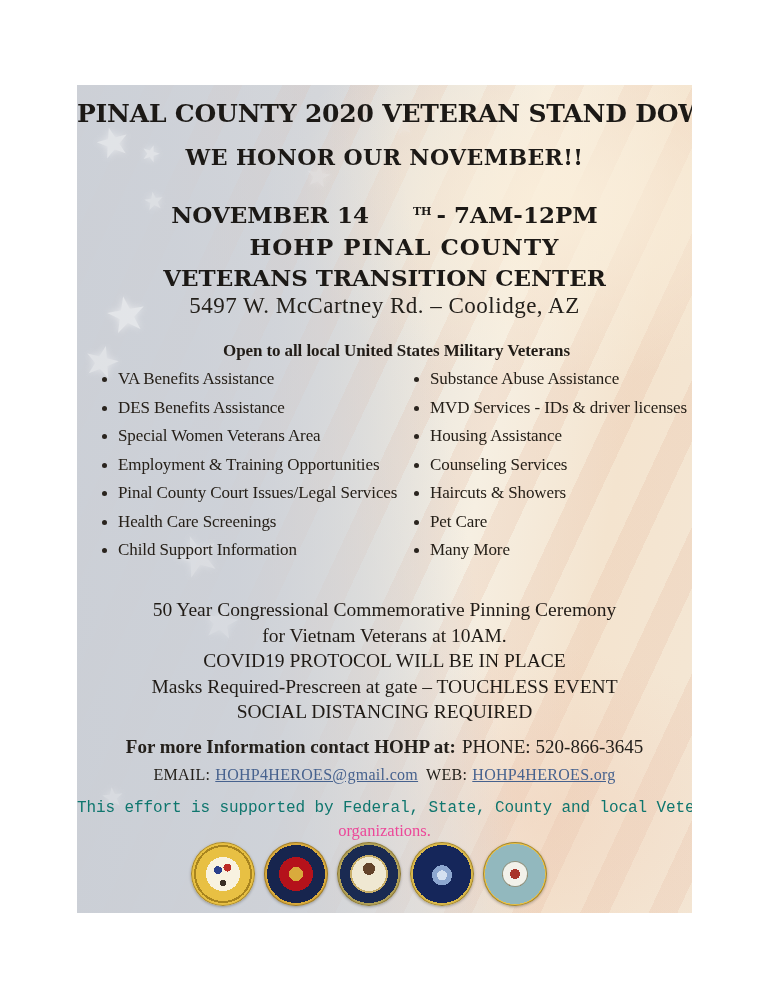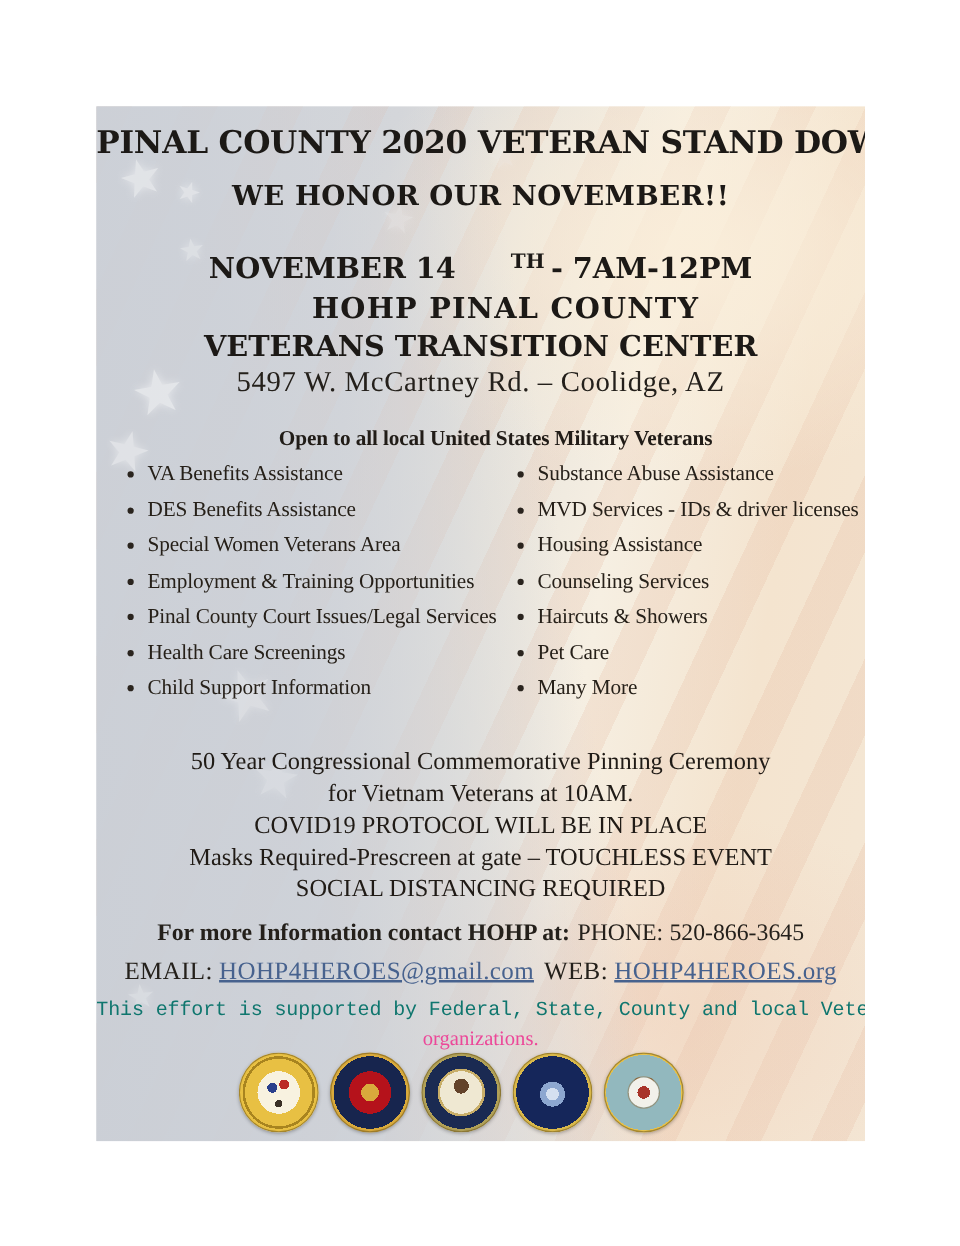--- a/index.html
+++ b/index.html
@@ -21,21 +21,21 @@
   .flag-star{position:absolute;color:#f3f4f5;line-height:1;
     text-shadow:0 0 7px rgba(255,255,255,.9);}
 
   
   .content{position:absolute;inset:0;}
   .hline{position:absolute;left:0;right:0;text-align:center;white-space:nowrap;
          font-family:"DejaVu Serif",serif;font-weight:bold;color:#1c1916;}
   .title{top:14px;font-size:25px;letter-spacing:-.2px;}
   .subtitle{top:59px;font-size:22px;letter-spacing:.4px;}
   .date-line{top:116px;font-size:23px;}
-  .date-ordinal{font-size:16px;position:relative;top:-8px;letter-spacing:0;margin-left:44px;}
+  .date-ordinal{font-size:11px;position:relative;top:-8px;letter-spacing:0;margin-left:44px;}
   .date-time{margin-left:5px;}
   .org-line{top:148px;font-size:23px;letter-spacing:1px;padding-left:40px;}
   .venue-line{top:179px;font-size:23px;}
   .address-line{top:208px;font-size:23px;font-family:"Liberation Serif",serif;font-weight:400;
                 letter-spacing:.5px;color:#24201b;}
   .open-line{top:256px;font-size:17px;font-family:"Liberation Serif",serif;letter-spacing:-.1px;color:#211c17;padding-left:24px;}
 
   .lists{position:absolute;top:284px;left:0;right:0;}
   .svc-col{position:absolute;top:0;}
   .col-left{left:22px;width:305px;}
@@ -46,21 +46,21 @@
   .svc-col li::before{content:"";position:absolute;left:3px;top:8px;width:5px;height:5px;
               border-radius:50%;background:#2a241e;}
 
   .notices{position:absolute;top:512px;left:0;right:0;text-align:center;
            font-size:19.5px;line-height:25.5px;color:#201b16;}
   .notice-line{white-space:nowrap;}
 
   .contact-line{top:651px;font-family:"Liberation Serif",serif;font-weight:400;font-size:19px;color:#24201b;}
   .contact-line .b{font-weight:bold;margin-right:6px;}
   .contact-line .lbl{margin-right:5px;}
-  .email-line{top:681px;font-family:"Liberation Serif",serif;font-weight:400;font-size:20px;
+  .email-line{top:681px;font-family:"Liberation Serif",serif;font-weight:400;font-size:16px;
               letter-spacing:.3px;color:#24201b;}
   .email-line .lbl{margin:0 5px 0 8px;}
   .email-line .lbl:first-child{margin-left:0;}
   a.link{color:#47628e;text-decoration:underline;cursor:pointer;}
   .support-line1{top:714px;font-family:Liberation Mono, monospace;font-weight:400;font-size:16px;
                  letter-spacing:-.1px;color:#0f766e;}
   .support-line2{top:736px;font-family:"Liberation Serif",serif;font-weight:400;font-size:16.5px;color:#ec4899;}
 
   
   .seals-row{position:absolute;top:757px;left:114px;display:flex;gap:9px;}

